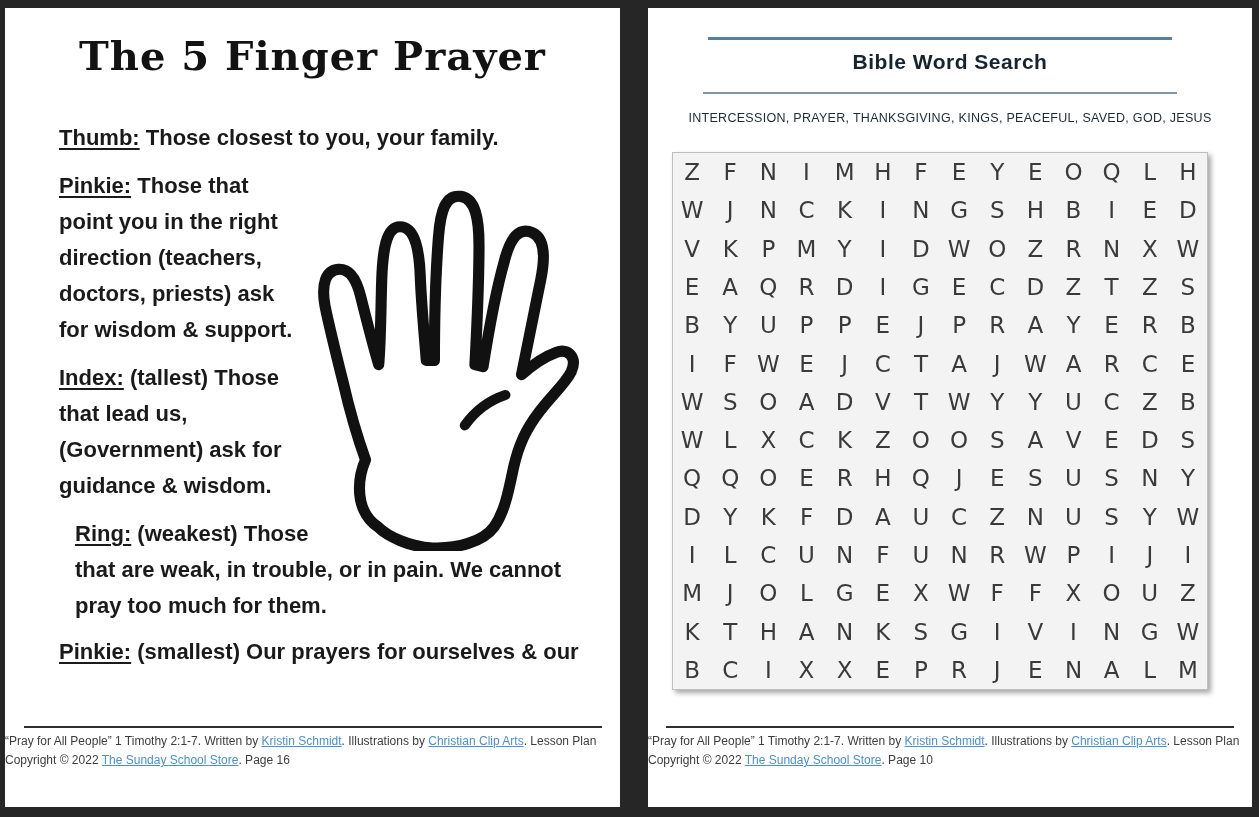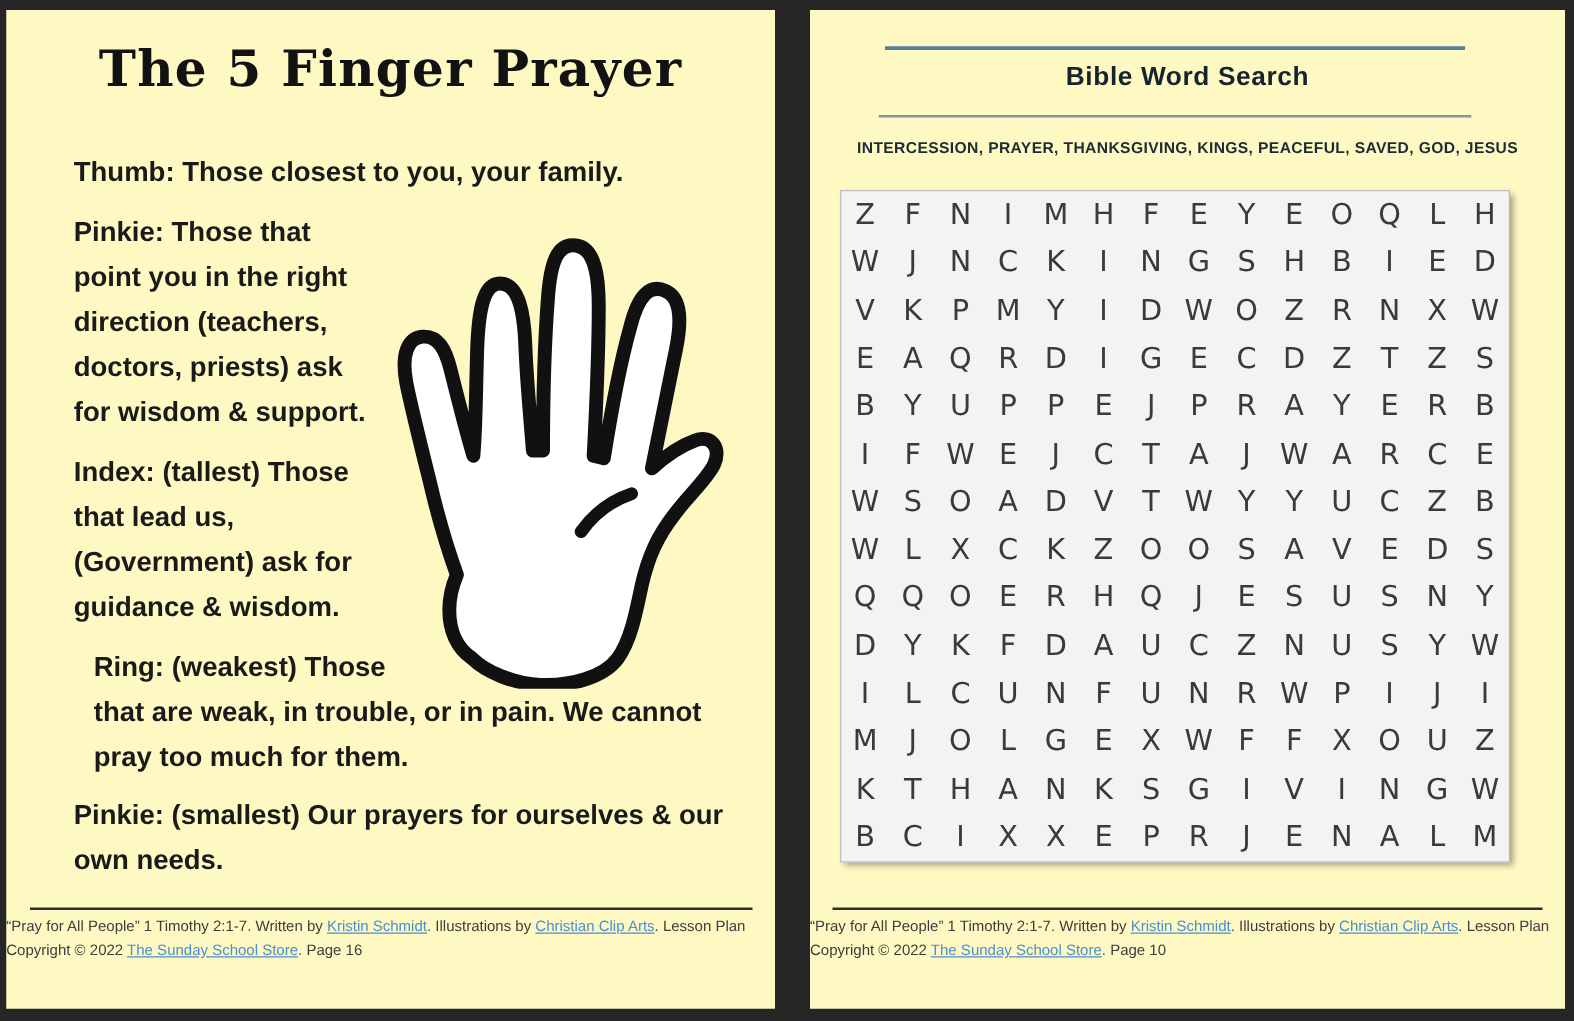--- a/index.html
+++ b/index.html
@@ -1,37 +1,37 @@
 <!DOCTYPE html>
 <html><head>
 <meta charset="utf-8">
 <style>
   html,body{margin:0;padding:0;}
   body{
     width:1259px;height:817px;position:relative;overflow:hidden;
     background:#262626;
     font-family:"Liberation Sans",sans-serif;
   }
-  .page{position:absolute;top:8px;height:799px;background:#fef9c3;}
+  .page{position:absolute;top:8px;height:799px;background:#ffffff;}
   #left-page{left:5px;width:615px;}
   #right-page{left:648px;width:604px;}
 
   
   .lp-title{
     position:absolute;top:24px;left:0;width:100%;text-align:center;
     font-family:"DejaVu Serif",serif;font-weight:bold;font-size:40px;
     color:#121212;letter-spacing:1px;white-space:nowrap;
   }
   .lp-section{
     position:absolute;left:54px;
     font-family:"Liberation Sans",sans-serif;font-weight:bold;
     font-size:22px;color:#1a1a1a;
   }
   .lp-line{height:36px;line-height:36px;white-space:nowrap;}
-  .lp-label{text-underline-offset:3px;}
+  .lp-label{text-decoration:underline;text-underline-offset:3px;}
   .hand-wrap{position:absolute;left:293px;top:158px;width:285px;height:385px;}
 
   
   .footer{position:absolute;left:0;top:718px;width:100%;}
   .footer-rule{height:2px;background:#2e2e2e;margin:0 auto 4px auto;}
   #left-page .footer-rule{width:578px;}
   #right-page .footer-rule{width:568px;}
   .footer-text{
     text-align:left;font-size:12px;line-height:19px;color:#3d3d3d;
     white-space:nowrap;
@@ -40,21 +40,21 @@
 
   
   .rp-rule1{position:absolute;left:60px;top:29px;width:464px;height:3px;background:#57809f;}
   .rp-title{
     position:absolute;left:0;top:42px;width:100%;text-align:center;
     font-size:21px;font-weight:bold;color:#15242e;letter-spacing:.5px;
   }
   .rp-rule2{position:absolute;left:55px;top:84px;width:474px;height:2px;background:#8296a6;}
   .rp-words{
     position:absolute;left:0;top:103px;width:100%;text-align:center;
-    font-size:12.5px;font-weight:bold;color:#1c2b35;letter-spacing:.3px;
+    font-size:12.5px;font-weight:normal;color:#1c2b35;letter-spacing:.3px;
     white-space:nowrap;
   }
   .ws-grid{
     position:absolute;left:24px;top:144px;width:536px;height:538px;
     background:#f3f3f3;border:1px solid #bfbfbf;
     box-shadow:3px 3px 5px rgba(0,0,0,.35);
     display:grid;grid-template-columns:repeat(14,1fr);grid-auto-rows:1fr;
     box-sizing:border-box;
   }
   .ws-cell{
@@ -85,21 +85,20 @@
         <div class="lp-line">(Government) ask for</div>
         <div class="lp-line">guidance &amp; wisdom.</div>
       </div>
       <div class="lp-section" style="top: 508px; margin-left: 16px;">
         <div class="lp-line"><span class="lp-label">Ring:</span> (weakest) Those</div>
         <div class="lp-line">that are weak, in trouble, or in pain. We cannot</div>
         <div class="lp-line">pray too much for them.</div>
       </div>
       <div class="lp-section" style="top: 626px;">
         <div class="lp-line"><span class="lp-label">Pinkie:</span> (smallest) Our prayers for ourselves &amp; our</div>
-        <div class="lp-line">own needs.</div>
       </div>
     </div>
 
   <div class="hand-wrap">
     <svg viewBox="0 0 280 380" width="285" height="385">
       <path d="M 78 356
                C 66 348 60 334 60 318
                C 60 306 63 297 66 290
                C 58 268 50 240 44 214
                C 38 190 30 158 26 138

